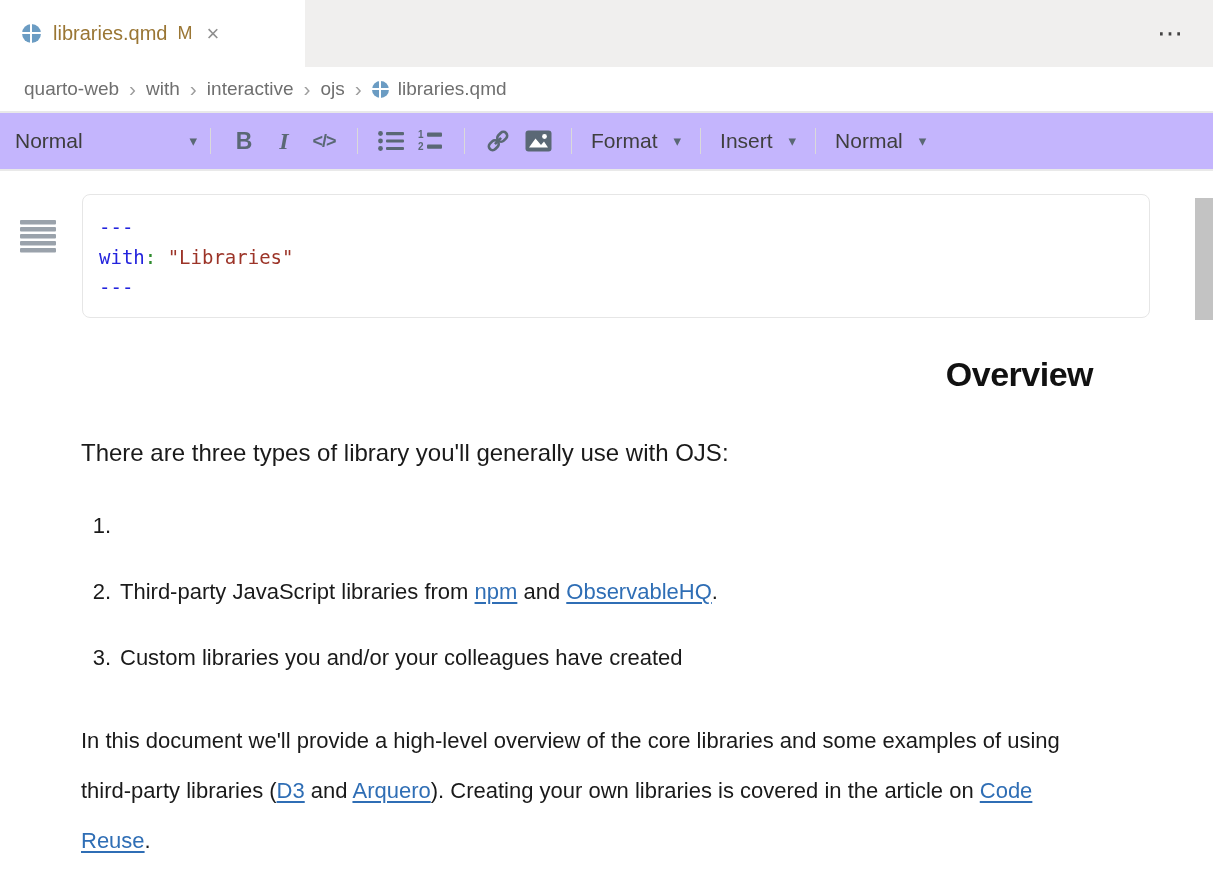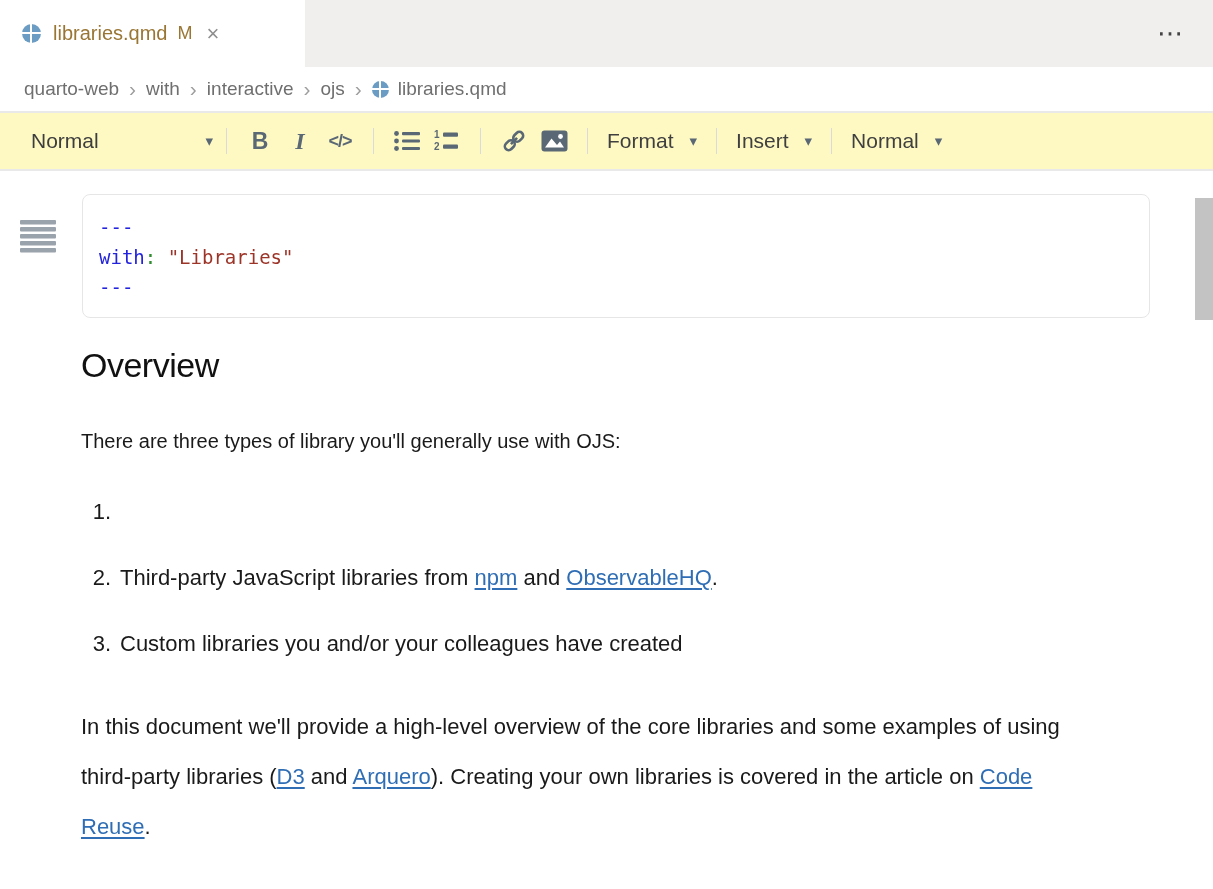--- a/index.html
+++ b/index.html
@@ -23,22 +23,22 @@
 
   
   .qicon { width:17px; height:17px; border-radius:50%; background:#6b9cc3; position:relative; display:inline-block; flex:none; }
   .qicon::before, .qicon::after { content:""; position:absolute; background:#fff; }
   .qicon::before { left:0; right:0; top:7px; height:2px; }
   .qicon::after  { top:0; bottom:0; left:7px; width:2px; }
   .tab .qicon { width:19px; height:19px; }
   .tab .qicon::before { top:8px; } .tab .qicon::after { left:8px; }
 
   
-  .toolbar { height:58px; background:#fef9c3; border-bottom:2px solid #e9e9e9;
-    display:flex; align-items:center; padding-left:31px; color:#5a6875; }
+  .toolbar { height:58px; background:#c4b5fd; border-bottom:2px solid #e9e9e9;
+    display:flex; align-items:center; padding-left:15px; color:#5a6875; }
   .tb-sep { width:1px; height:26px; background:#dadada; margin:0 13px; flex:none; }
   .style-dd { display:flex; align-items:center; width:182px; justify-content:space-between; cursor:pointer; }
   .style-dd .lbl { font-size:21px; color:#3d3d3d; }
   .caret { font-size:15px; color:#5a6875; }
   .tb-btn { display:flex; align-items:center; justify-content:center; min-width:40px; height:40px; cursor:pointer; }
   .tb-bold { font-weight:800; font-size:23px; }
   .tb-italic { font-family:"Liberation Serif", serif; font-style:italic; font-weight:700; font-size:24px; }
   .tb-code { font-weight:700; font-size:18px; letter-spacing:-1px; }
   .menu { display:flex; align-items:center; gap:16px; font-size:21px; color:#3f3f3f; cursor:pointer; padding:0 6px; }
   .menu .caret { font-size:15px; }
@@ -51,22 +51,22 @@
 
   .yaml-block { margin:23px 63px 0 82px; border:1px solid #e6e6e6; border-radius:8px;
     padding:17px 16px 15px 16px; background:#fff;
     font-family:"DejaVu Sans Mono", monospace; font-size:19px; line-height:30px; }
   .tok-delim, .tok-key { color:var(--yaml-key,#2323dd); }
   .tok-colon { color:var(--yaml-colon,#2e8b2e); }
   .tok-string { color:var(--yaml-string,#9c3428); }
   .tok-plain { color:#111; }
 
   .doc { padding:0 120px 0 81px; }
-  .doc h1 { margin-top:28px; font-size:34px; font-weight:400; color:#111; letter-spacing:-0.5px; }
-  .doc p.intro { margin-top:45px; font-size:20px; }
+  .doc h1 { margin-top:37px; font-size:34px; font-weight:700; color:#111; letter-spacing:-0.5px;text-align:right; }
+  .doc p.intro { margin-top:45px; font-size:24px; }
   .doc ol { list-style:none; margin-top:43px; }
   .doc ol li { display:flex; margin-bottom:34px; font-size:22px; line-height:32px; }
   .doc ol li .num { width:30px; text-align:right; margin-right:9px; flex:none; }
   .doc p.closing { margin-top:42px; font-size:22px; line-height:50px; max-width:1010px; }
   a.doc-link { color:var(--link,#2f6eb5); text-decoration:underline; text-underline-offset:3px; cursor:pointer; }
 </style>
 </head>
 <body>
 
 <div class="tabbar">

